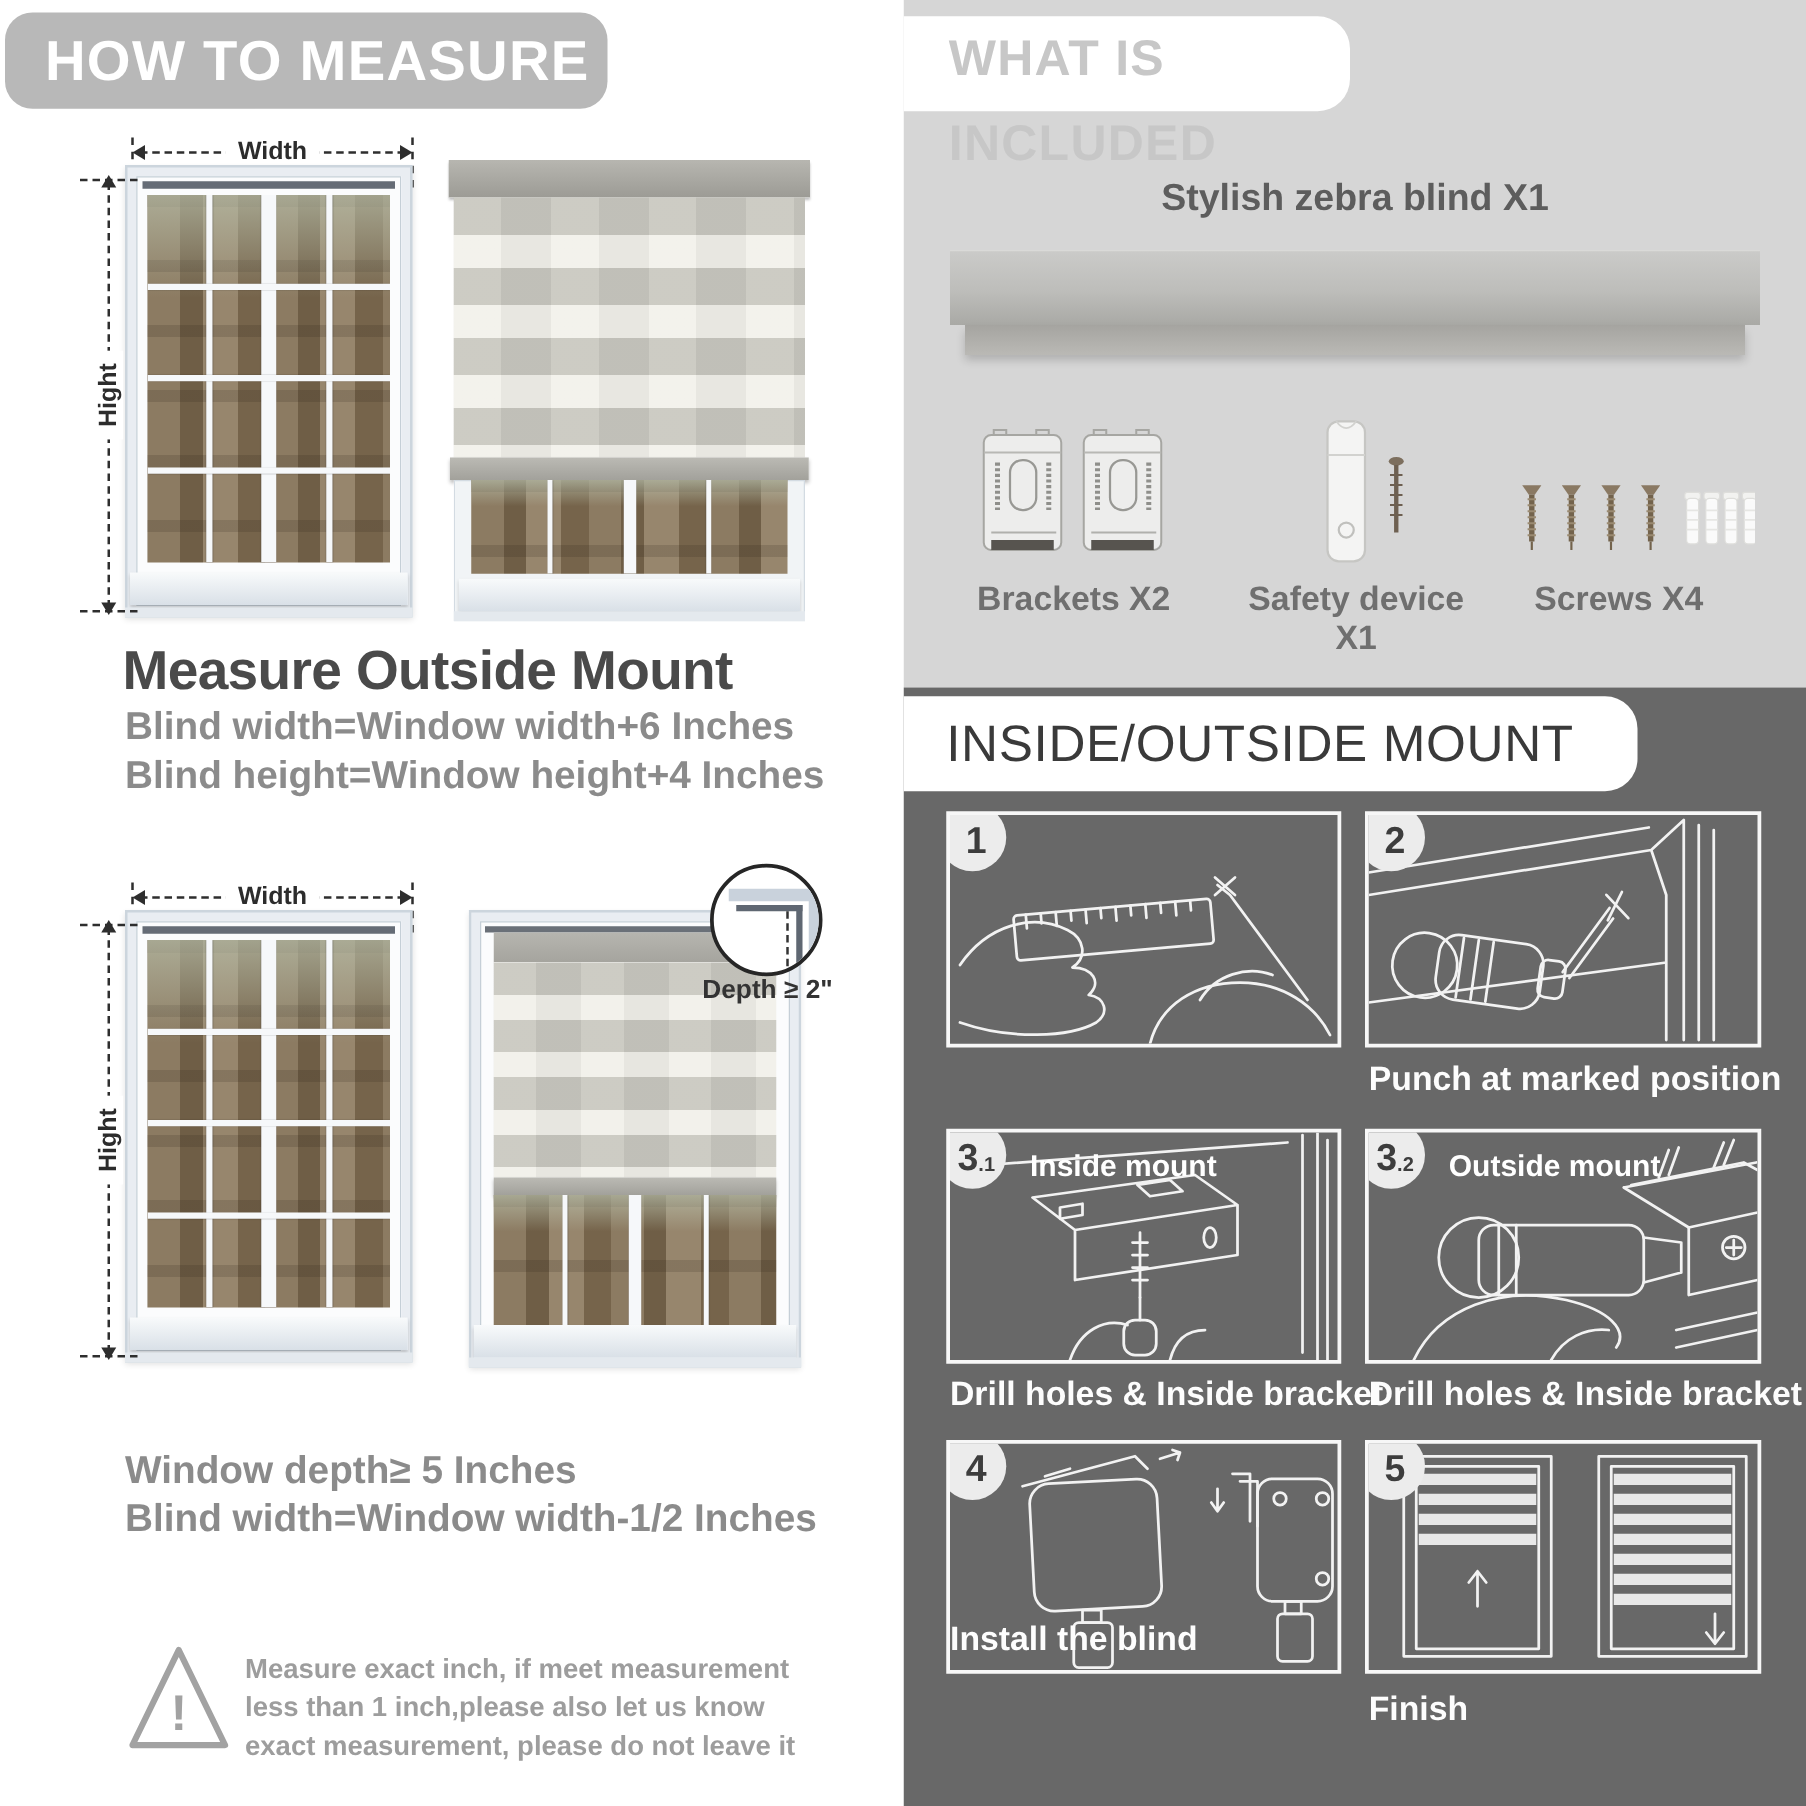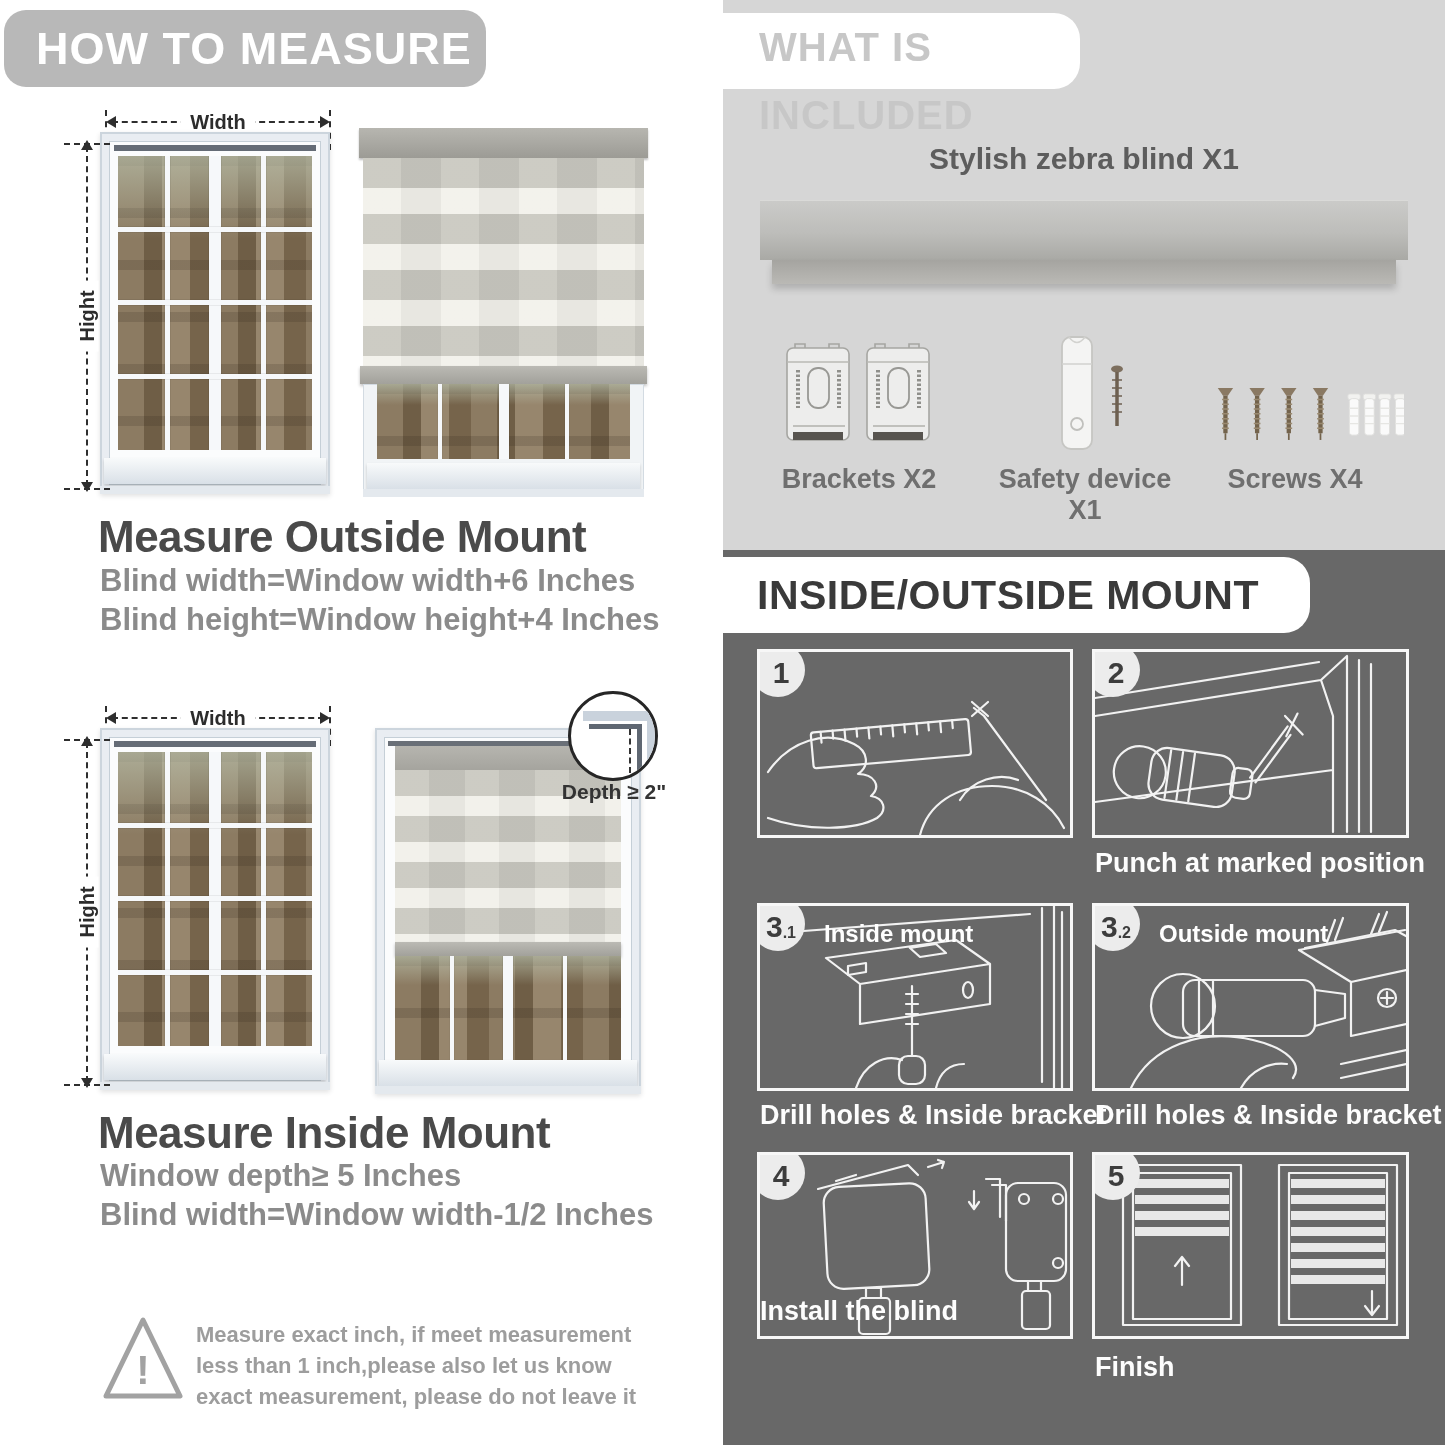--- a/index.html
+++ b/index.html
@@ -85,21 +85,21 @@
     letter-spacing:1px;box-sizing:border-box;
   }
   .product-label{left:723px;top:142px;width:722px;text-align:center;font-size:30px;font-weight:bold;color:#5d5d5d;}
   .rail-main{left:760px;top:200px;width:648px;height:60px;background:linear-gradient(180deg,#cbcbc9 0%,#bdbdba 55%,#a9a9a5 100%);box-shadow:inset 0 1px 0 #dadad8;}
   .rail-lip{left:772px;top:260px;width:624px;height:24px;background:linear-gradient(180deg,#a5a4a0,#bab9b5);box-shadow:0 5px 7px rgba(0,0,0,.18);}
   .item-caption{font-size:27px;font-weight:bold;color:#6f6f6f;text-align:center;}
 
   .panel-dark{left:723px;top:550px;width:722px;height:895px;background:#686868;}
   .banner-mount{
     left:723px;top:557px;width:587px;height:76px;background:#fff;border-radius:0 26px 26px 0;
-    color:#3a3a3a;font-weight:bold;font-size:41px;line-height:76px;padding-left:34px;
+    color:#3a3a3a;font-weight:normal;font-size:41px;line-height:76px;padding-left:34px;
     box-sizing:border-box;letter-spacing:0.5px;
   }
   .step-panel{border:3px solid #f7f7f7;box-sizing:border-box;overflow:hidden;background:#686868;}
   .badge{
     position:absolute;left:-9px;top:-9px;width:54px;height:54px;border-radius:50%;background:#ececec;
     display:flex;align-items:center;justify-content:center;
   }
   .badge .num{font-size:30px;font-weight:bold;color:#3d3d3d;transform:translate(3px,3px);}
   .badge .sub{font-size:16px;font-weight:bold;color:#3d3d3d;transform:translate(3px,9px);}
   .step-label{position:absolute;left:64px;top:14px;font-size:24px;font-weight:bold;color:#fff;}
@@ -215,21 +215,20 @@
     <div class="win-base"></div>
   </div>
 
   <div class="abs mag" style="left:568px;top:691px;">
     <div class="mag-f1"></div>
     <div class="mag-f2"></div>
     <div class="mag-dash"></div>
   </div>
   <div class="abs depth-label" style="left:554px;top:780px;width:120px;">Depth ≥ 2"</div>
 
-  <div class="abs h-title" style="left:98px;top:1108px;">Measure Inside Mount</div>
   <div class="abs h-sub" style="left:100px;top:1158px;">Window depth≥ 5 Inches</div>
   <div class="abs h-sub" style="left:100px;top:1197px;">Blind width=Window width-1/2 Inches</div>
 
   <svg class="abs" style="left:100px;top:1312px;" width="86" height="92" viewBox="0 0 86 92">
     <polygon points="43,8 80,84 6,84" fill="none" stroke="#a2a2a2" stroke-width="5" stroke-linejoin="round"></polygon>
     <text x="43" y="72" text-anchor="middle" font-size="40" font-weight="bold" fill="#a2a2a2" font-family="Liberation Sans, sans-serif">!</text>
   </svg>
   <div class="abs warning-text" style="left:196px;top:1320px;width:448px;">Measure exact inch, if meet measurement less than 1 inch,please also let us know exact measurement, please do not leave it</div>
 
   <div class="abs panel-gray"></div>

